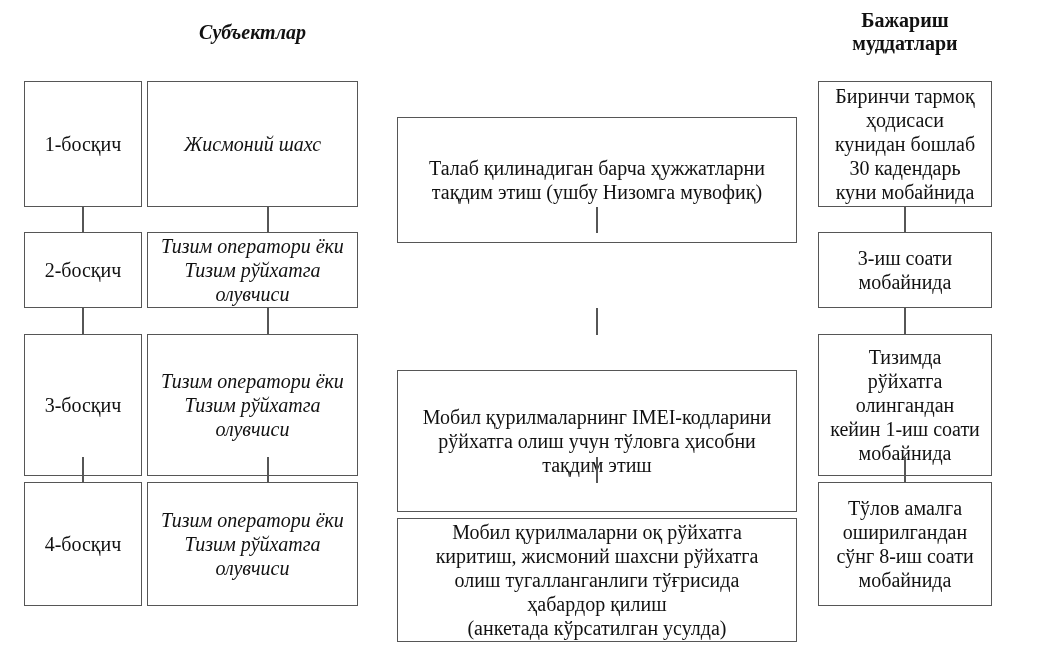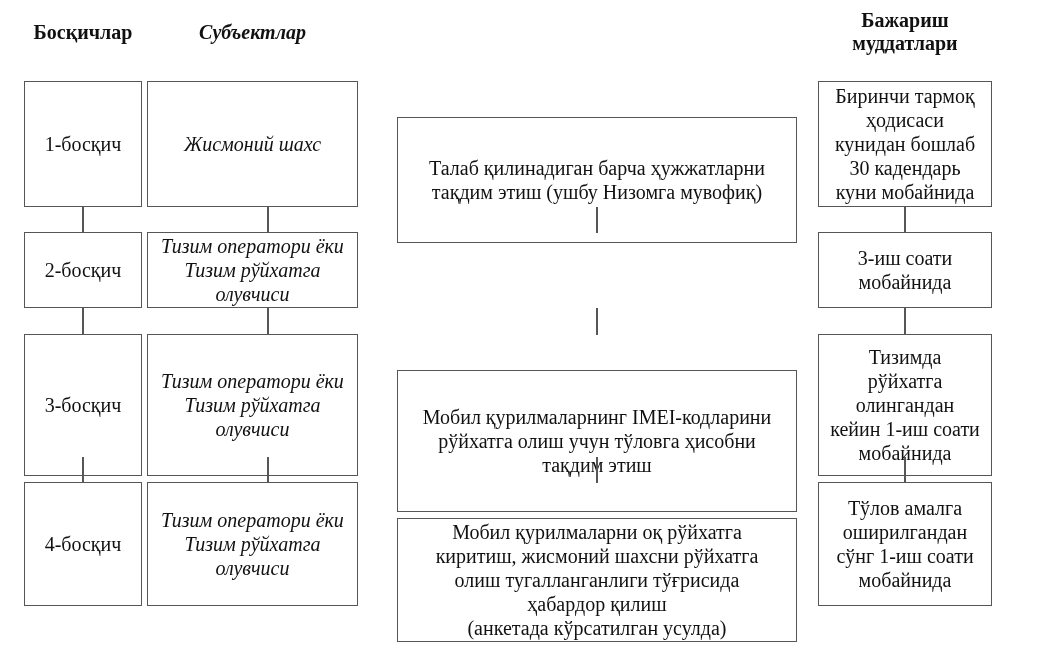--- a/index.html
+++ b/index.html
@@ -67,21 +67,20 @@
   .x1 { left: 82px;  }
   .x2 { left: 267px; }
   .x3 { left: 596px; }
   .x4 { left: 904px; }
 </style>
 </head>
 <body>
 
 <div class="canvas">
 
-  <div class="hdr c1">Босқичлар</div>
   <div class="hdr c2">Субъектлар</div>
   <div class="hdr c4">Бажариш
 муддатлари</div>
 
   <div class="box stage    c1 r1">1-босқич</div>
   <div class="box subject  c2 r1">Жисмоний шахс</div>
   <div class="box activity c3 r1">Талаб қилинадиган барча ҳужжатларни
 тақдим этиш (ушбу Низомга мувофиқ)</div>
   <div class="box deadline c4 r1">Биринчи тармоқ
 ҳодисаси
@@ -113,21 +112,21 @@
   <div class="box subject  c2 r4">Тизим оператори ёки
 Тизим рўйхатга
 олувчиси</div>
   <div class="box activity c3 r4">Мобил қурилмаларни оқ рўйхатга
 киритиш, жисмоний шахсни рўйхатга
 олиш тугалланганлиги тўғрисида
 ҳабардор қилиш
 (анкетада кўрсатилган усулда)</div>
   <div class="box deadline c4 r4">Тўлов амалга
 оширилгандан
-сўнг 1-иш соати
+сўнг 8-иш соати
 мобайнида</div>
 
   <div class="vline x1 g1"></div>
   <div class="vline x2 g1"></div>
   <div class="vline x3 g1"></div>
   <div class="vline x4 g1"></div>
 
   <div class="vline x1 g2"></div>
   <div class="vline x2 g2"></div>
   <div class="vline x3 g2"></div>

